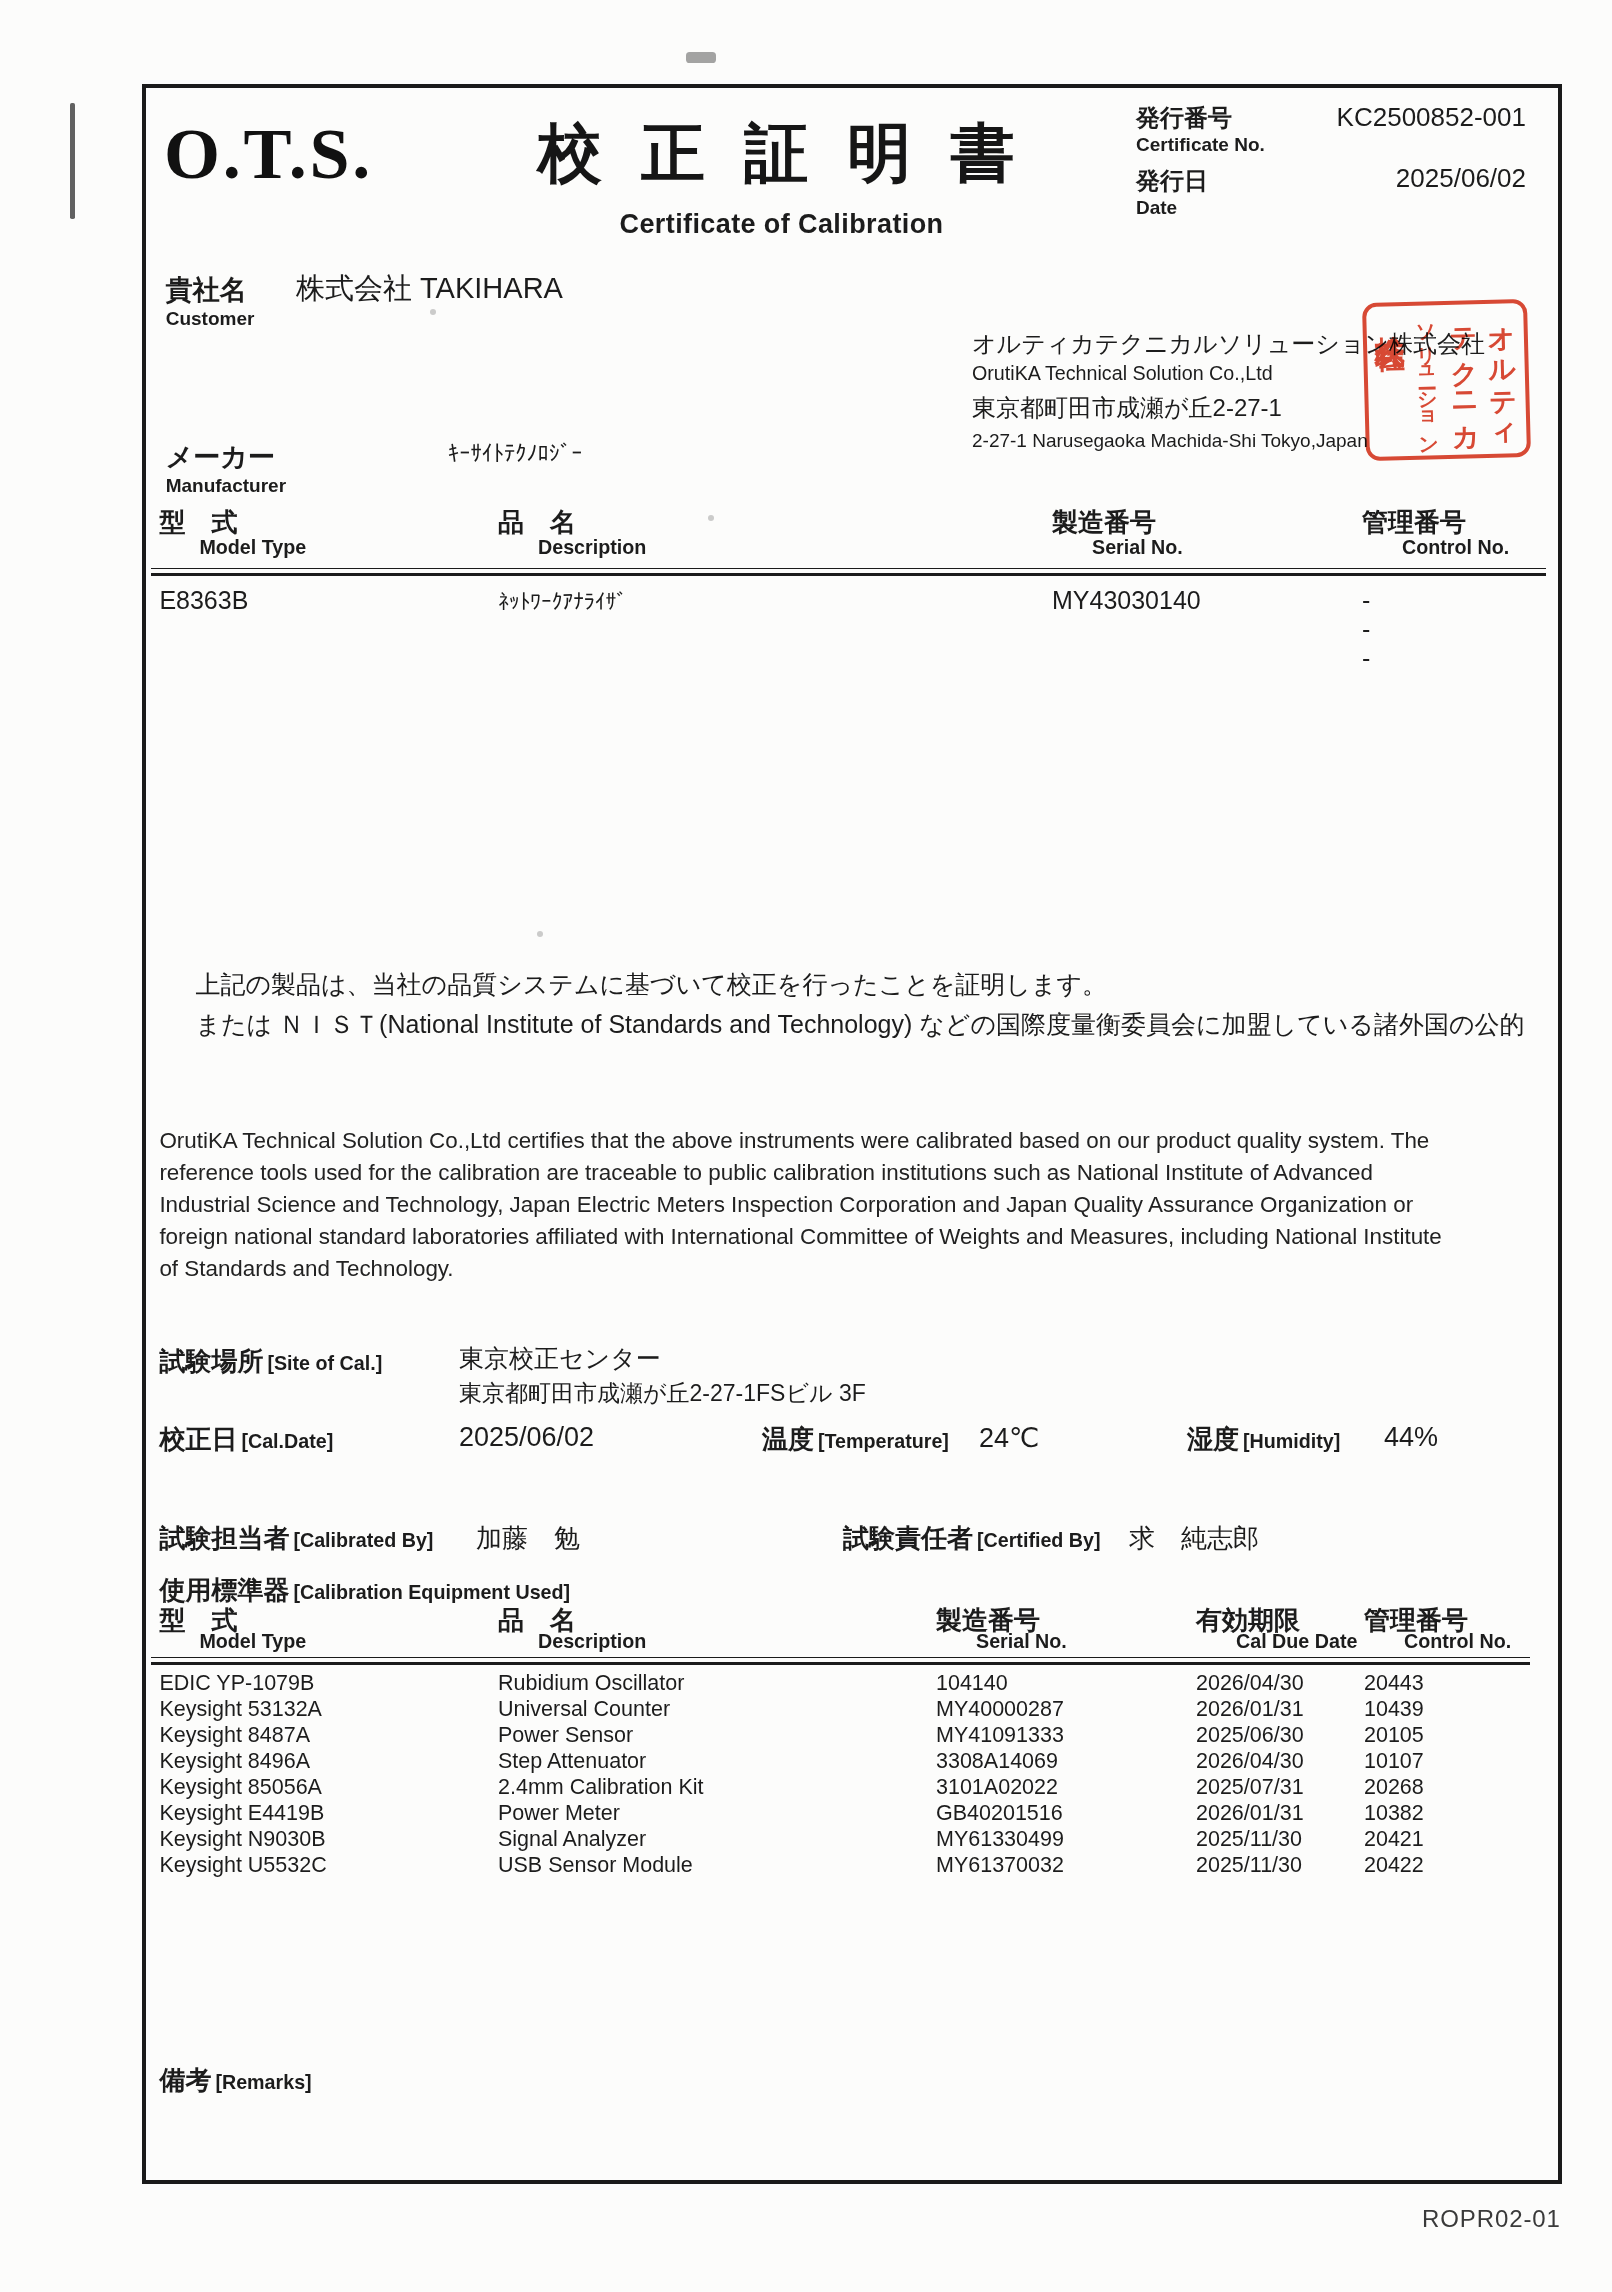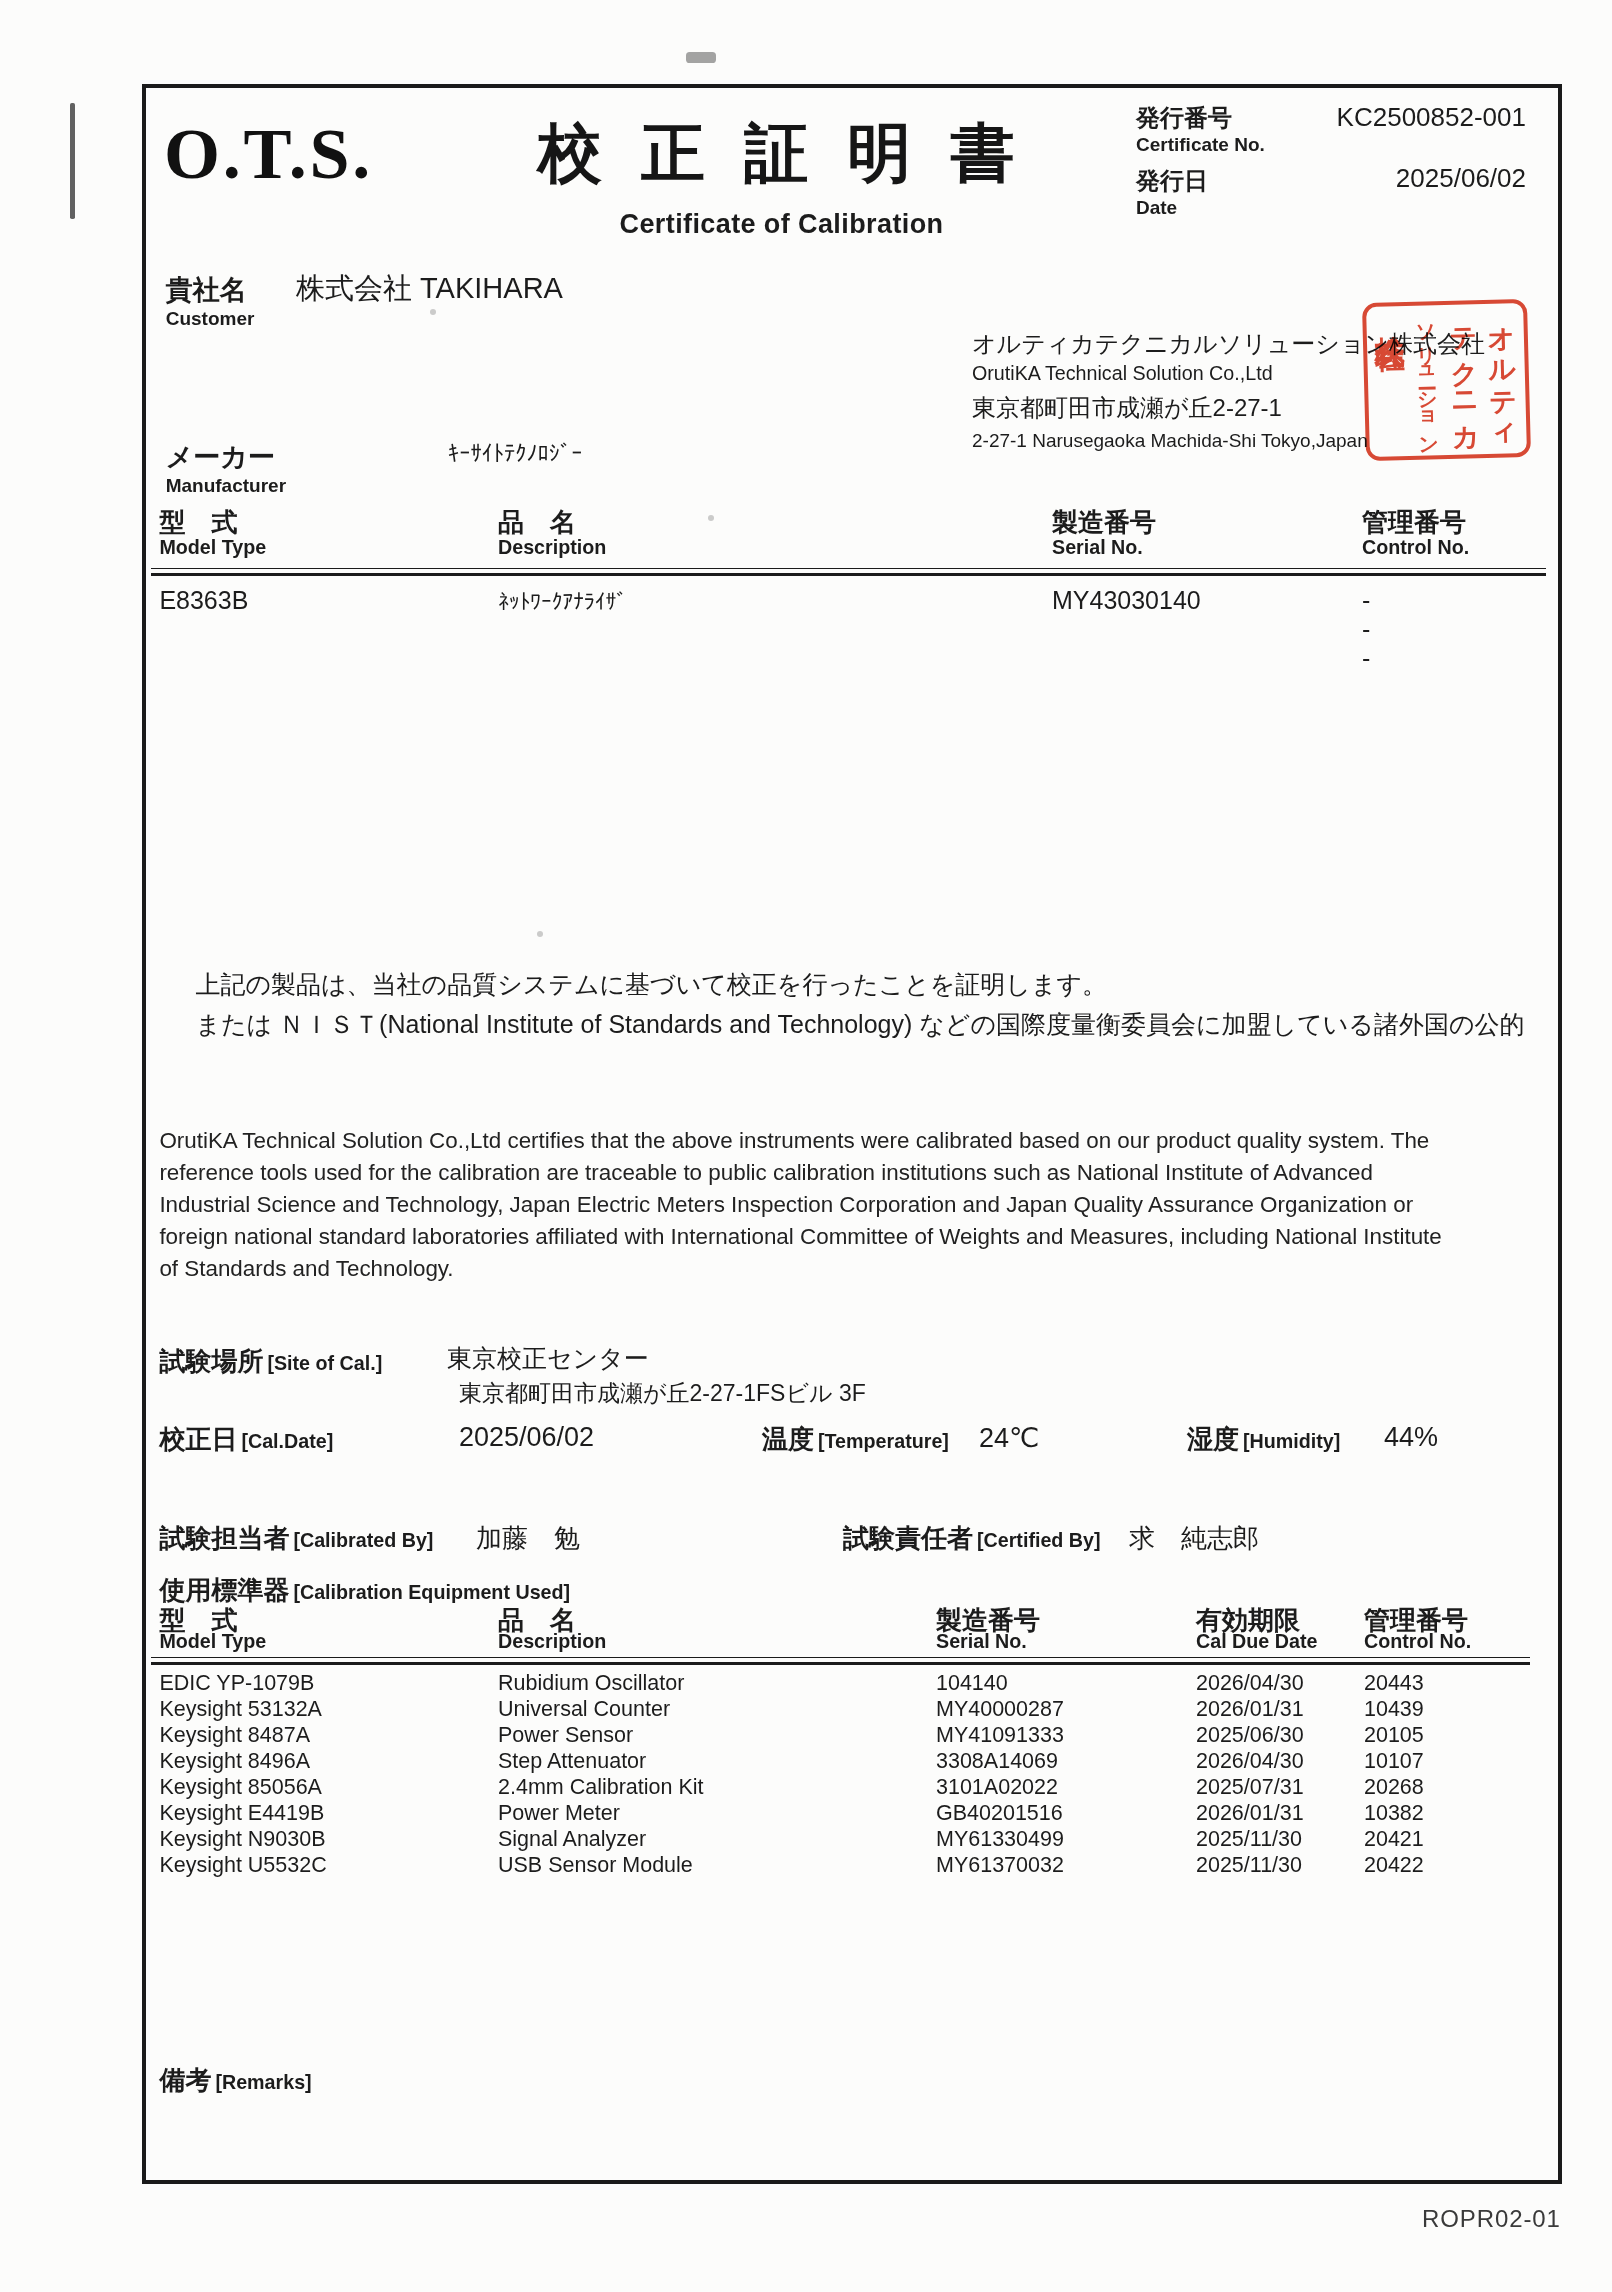--- a/index.html
+++ b/index.html
@@ -36,21 +36,21 @@
   .stamp .sc1{font-size:27px;line-height:38px;letter-spacing:1.8px;}
   .stamp .sc2{font-size:19.7px;line-height:36px;letter-spacing:0px;}
   .stamp .sc3{font-size:30px;line-height:38px;letter-spacing:1.8px;}
   .rule{border-top:1.8px solid #1b1b1b;border-bottom:3.6px solid #1b1b1b;height:3.6px;box-sizing:content-box;}
   .t1c1{position:absolute;left:13.4px;} .t1c2{position:absolute;left:352px;}
   .t1c3{position:absolute;left:906px;} .t1c4{position:absolute;left:1216px;}
   .eqc1{position:absolute;left:13.4px;} .eqc2{position:absolute;left:352px;}
   .eqc3{position:absolute;left:790px;} .eqc4{position:absolute;left:1050px;}
   .eqc5{position:absolute;left:1218px;}
   .thjp{font-size:26px;font-weight:bold;white-space:nowrap;}
-  .then{font-size:19.7px;font-weight:bold;white-space:nowrap;}
+  .then{font-size:19.7px;font-weight:bold;white-space:nowrap;margin-left:40px;}
   .stmt-jp{left:13.4px;top:876px;font-size:25px;line-height:40px;margin-left:36px;}
   .stmt-jp div{white-space:nowrap;}
   .stmt-en{left:13.4px;top:1037px;font-size:22.4px;line-height:32px;color:#222;}
   .stmt-en div{white-space:nowrap;}
   .eq-row{position:absolute;width:1397px;height:26px;font-size:21.5px;}
   .eq-row span{white-space:nowrap;}
   .footer{left:1422px;top:2205px;font-size:24px;color:#3a3a3a;letter-spacing:0.9px;}
   .sliver{left:70px;top:103px;width:5.4px;height:116px;background:#2e2e2e;opacity:.75;border-radius:1.8px;}
   .smudge{left:686px;top:52px;width:30px;height:10.7px;background:#4a4a4a;opacity:.5;border-radius:3.6px;}
   .speck{width:6.3px;height:6.3px;border-radius:50%;background:#9a9a9a;opacity:.5;}
@@ -135,21 +135,21 @@
       <div>reference tools used for the calibration are traceable to public calibration institutions such as National Institute of Advanced</div>
       <div>Industrial Science and Technology, Japan Electric Meters Inspection Corporation and Japan Quality Assurance Organization or</div>
       <div>foreign national standard laboratories affiliated with International Committee of Weights and Measures, including National Institute</div>
       <div>of Standards and Technology.</div>
     </div>
 
     <div class="abs" style="left:13.4px;top:1256px;white-space:nowrap;">
       <span class="jlabel" style="font-size:26px;">試験場所</span>
       <span class="bracket">[Site of Cal.]</span>
     </div>
-    <div class="abs val" style="left:301px;top:1254px;">東京校正センター</div>
+    <div class="abs val" style="left:313px;top:1254px;">東京校正センター</div>
     <div class="abs" style="left:313px;top:1290px;font-size:23px;white-space:nowrap;">東京都町田市成瀬が丘2-27-1FSビル 3F</div>
 
     <div class="abs" style="left:13.4px;top:1334px;white-space:nowrap;">
       <span class="jlabel" style="font-size:26px;">校正日</span>
       <span class="bracket">[Cal.Date]</span>
     </div>
     <div class="abs" style="left:313px;top:1334px;font-size:27px;white-space:nowrap;">2025/06/02</div>
     <div class="abs" style="left:616px;top:1334px;white-space:nowrap;">
       <span class="jlabel" style="font-size:26px;">温度</span>
       <span class="bracket">[Temperature]</span>

